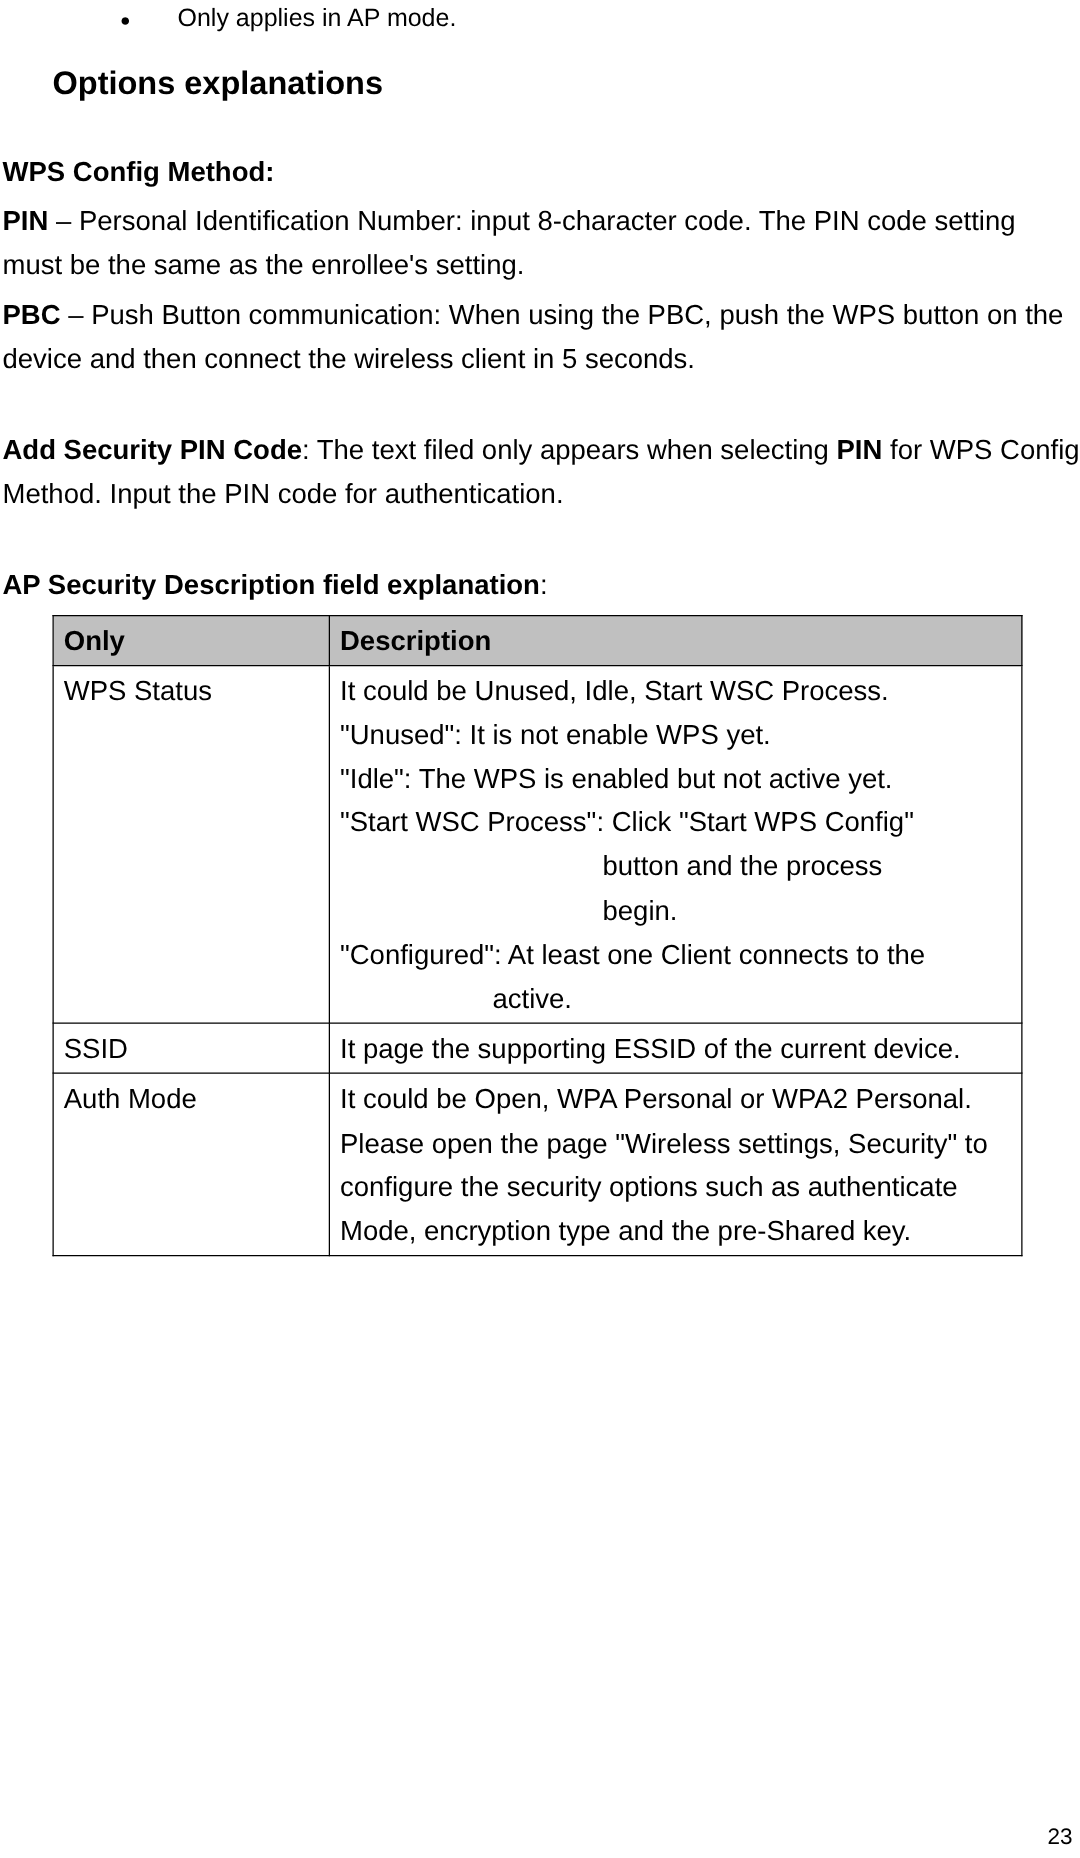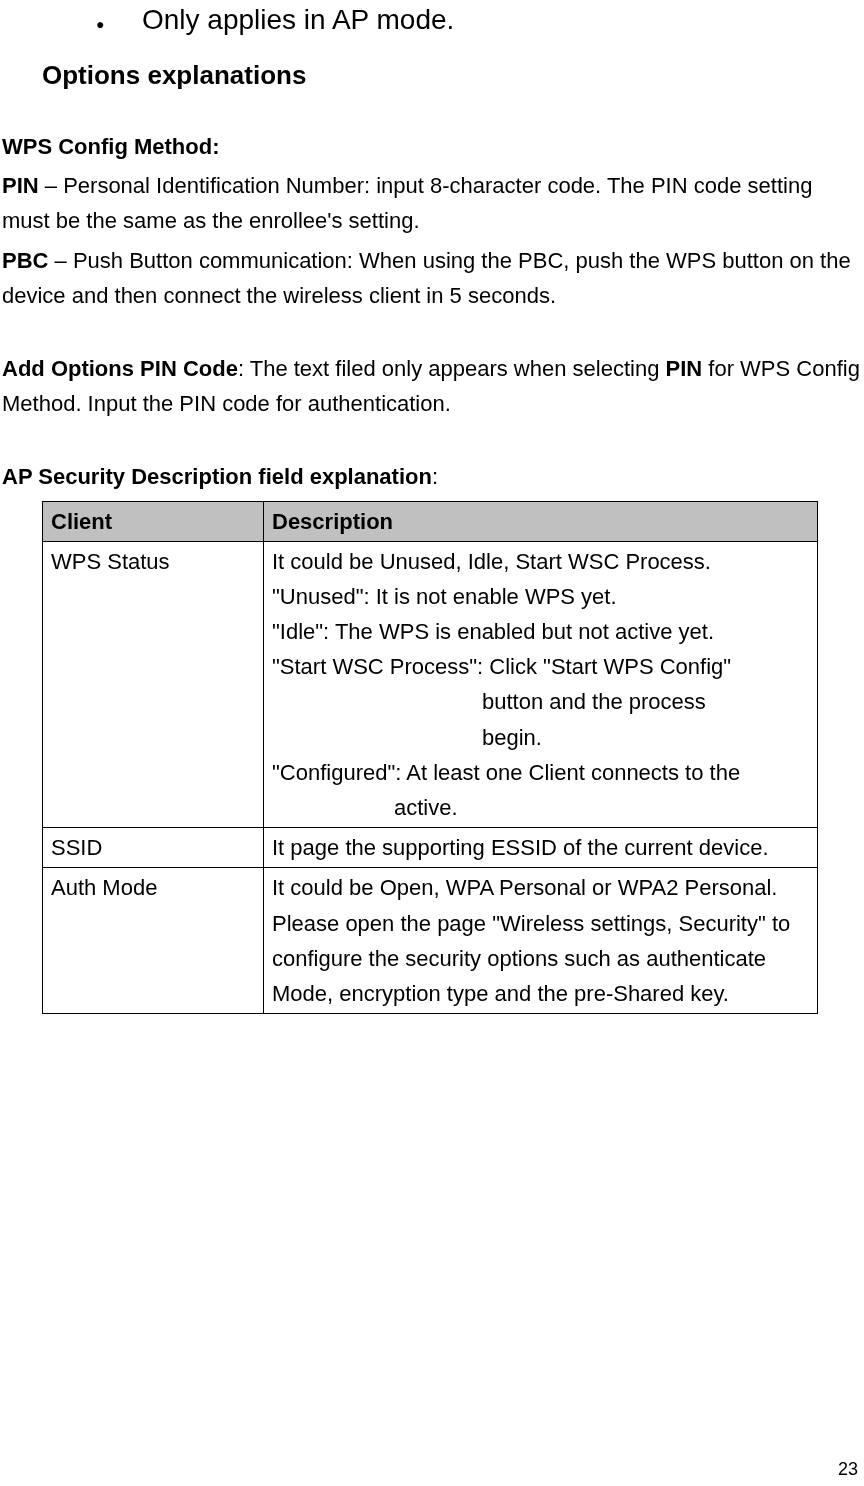--- a/index.html
+++ b/index.html
@@ -25,21 +25,21 @@
     margin: 4px 0 20px 96px;
     padding: 0;
   }
   ul.bullet li::before {
     content: "\25CF";
     display: inline-block;
     width: 46px;
     font-size: 14px;
   }
   .li-text {
-    font-size: 28px;
+    font-size: 20px;
   }
   .section-heading {
     font-size: 26px;
     font-weight: bold;
     margin: 24px 0 4px 42px;
   }
   p.body {
     font-size: 22px;
     margin: 4px 0 4px 2px;
     line-height: 1.6;
@@ -97,33 +97,33 @@
       <span class="bold">PIN</span><span> – Personal Identification Number: input 8-character code. The PIN code setting must be the same as the enrollee's setting.</span>
     </p>
 
     <p class="body indent1">
       <span class="bold">PBC</span><span> – Push Button communication: When using the PBC, push the WPS button on the device and then connect the wireless client in 5 seconds.</span>
     </p>
 
     <div class="spacer"></div>
 
     <p class="body">
-      <span class="bold">Add Options PIN Code</span><span>: The text filed only appears when selecting </span><span class="bold">PIN</span><span> for WPS Config Method. Input the PIN code for authentication.</span>
+      <span class="bold">Add Security PIN Code</span><span>: The text filed only appears when selecting </span><span class="bold">PIN</span><span> for WPS Config Method. Input the PIN code for authentication.</span>
     </p>
 
     <div class="spacer"></div>
 
     <p class="body">
       <span class="bold">AP Security Description field explanation</span>:
     </p>
 
     <table class="sec">
       <tbody>
           <tr>
-        <th class="col-label">Client</th>
+        <th class="col-label">Only</th>
         <th>Description</th>
       </tr>
 
 
       <tr>
         <td>WPS Status</td>
         <td>
           <span>It could be Unused, Idle, Start WSC Process.</span><br>
           <span>"Unused": It is not enable WPS yet.</span><br>
           <span>"Idle": The WPS is enabled but not active yet.</span><br>

